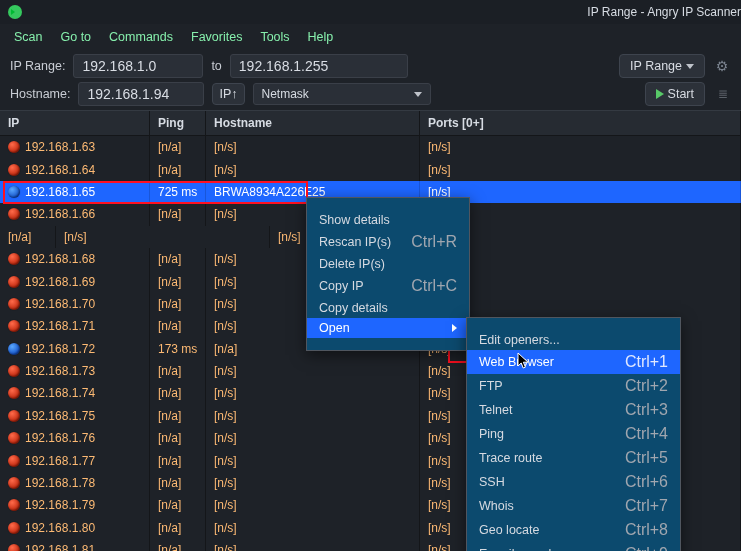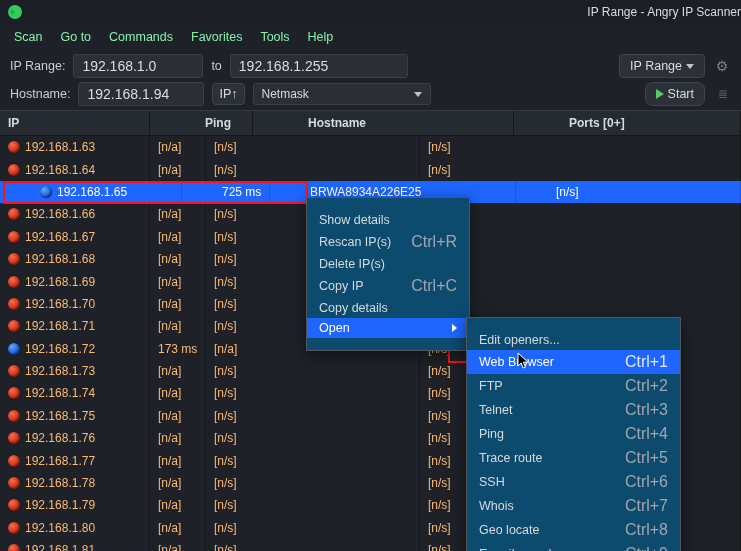--- a/index.html
+++ b/index.html
@@ -56,21 +56,21 @@
     background: #2c3139;
     border: 1px solid #3e444e;
     border-radius: 4px;
     padding: 4px 10px;
     display: inline-flex;
     align-items: center;
     gap: 4px;
     color:#d9dde4;
     font-size:12.5px;
   }
-  .btn.start { color:#6fd47a;border-radius:7px; }
+  .btn.start { color:#6fd47a; }
   .row2 { padding-top:0; }
   .netmask-dd {
     background: #2a2f37;
     border: 1px solid #3a3f48;
     border-radius: 3px;
     padding: 3px 8px;
     width: 178px;
     display:flex; justify-content:space-between; align-items:center;
   }
   .chev {
@@ -86,21 +86,20 @@
   .lines { color:#5b6169; letter-spacing:-2px;}
 
   .grid-head {
     height: 26px;
     background: #262b32;
     border-top:1px solid #343a42;
     border-bottom:1px solid #141619;
     display:flex;
     align-items:center;
     font-weight:600;
-    gap:47px;
   }
   .grid-head .col, .gridrow .cell {
     padding: 0 8px;
     border-right: 1px solid #141619;
     display:flex;align-items:center;height:100%;
     overflow:hidden; white-space:nowrap;
   }
   .col-ip { width:150px; }
   .col-ping { width:56px; }
   .col-host { width:214px; }
@@ -114,21 +113,21 @@
   }
   .status-dot {
     width:12px;height:12px;border-radius:50%;
     margin-right:5px;
     box-shadow: inset -1px -1px 2px rgba(0,0,0,.45), 0 0 1px rgba(0,0,0,.5);
     flex-shrink:0;
   }
   .red { background: radial-gradient(circle at 35% 30%, #ff6a4a, #c1280e 70%); }
   .blue { background: radial-gradient(circle at 35% 30%, #5aa8ff, #1452c8 70%); }
   .gridrow.selected { background:#1e66ff; color:#fff; }
-  .gridrow.selected .cell { border-right-color: rgba(0,0,0,.15); margin-left: 32px;}
+  .gridrow.selected .cell { border-right-color: rgba(0,0,0,.15);}
   .highlight-box {
     position:absolute;
     border:2px solid #ff1020;
     pointer-events:none;
   }
   .ctx {
     position:absolute;
     background:#0c4a6e;
     border:1px solid #50565f;
     box-shadow: 0 4px 14px rgba(0,0,0,.5);
@@ -252,24 +251,20 @@
     <div class="gridrow">
       <div class="cell col-ip">
         <span class="status-dot red"></span>
         <span>192.168.1.66</span>
       </div>
       <div class="cell col-ping">[n/a]</div>
       <div class="cell col-host">[n/s]</div>
       <div class="cell col-ports">[n/s]</div>
     </div>
     <div class="gridrow">
-      <div class="cell col-ip">
-        <span class="status-dot red"></span>
-        <span>192.168.1.67</span>
-      </div>
       <div class="cell col-ping">[n/a]</div>
       <div class="cell col-host">[n/s]</div>
       <div class="cell col-ports">[n/s]</div>
     </div>
     <div class="gridrow">
       <div class="cell col-ip">
         <span class="status-dot red"></span>
         <span>192.168.1.68</span>
       </div>
       <div class="cell col-ping">[n/a]</div>

